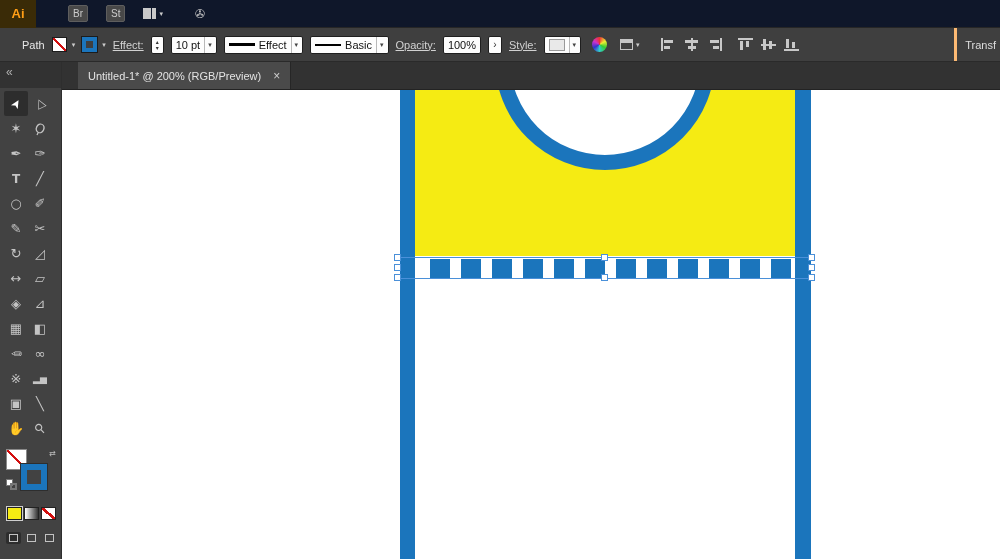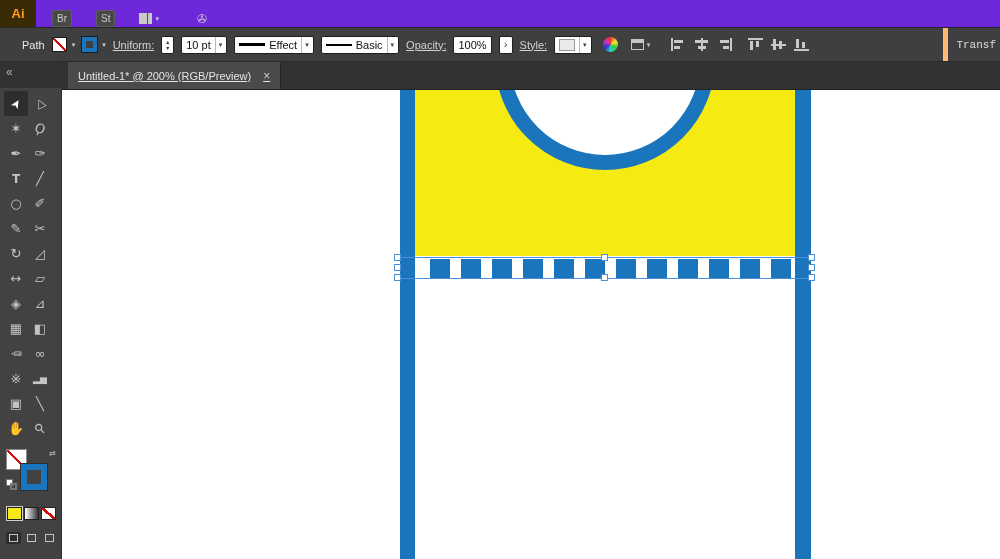--- a/index.html
+++ b/index.html
@@ -1,24 +1,24 @@
 <!DOCTYPE html>
 <html style="--blue: #1B75BC; --yellow: #F5EB13; --sel: #4A90D9;"><head>
 <meta charset="utf-8">
 <style>
   * { box-sizing: border-box; margin: 0; padding: 0; }
   html,body { width:1000px; height:559px; overflow:hidden; }
   body { background:#323232; font-family:"Liberation Sans",sans-serif; }
 
   
-  .menubar { height:28px; display:flex; align-items:flex-end; background:#6d28d9; border-bottom:1px solid #262626; }
+  .menubar { height:28px; display:flex; align-items:center; background:#0f172a; border-bottom:1px solid #262626; }
   .ai-logo { width:36px; height:28px; background:#3a2b07; color:#ff9e16; font-weight:bold; font-size:13px; display:flex; align-items:center; justify-content:center; }
   .menus { display:flex; }
   .menu-item { padding:0 10px; font-size:12px; color:#d8d8d8; line-height:27px; cursor:default; }
-  .mb-right { display:flex; align-items:center; gap:24px; margin-left:16px; }
+  .mb-right { display:flex; align-items:center; gap:18px; margin-left:32px; }
   .mini-btn { background:#484848; border:1px solid #5e5e5e; color:#ccc; font-size:10px; height:17px; padding:0 4px; border-radius:2px; }
   .arrange-doc { display:flex; align-items:center; }
   .ad-a { width:8px; height:11px; background:#c9c9c9; display:inline-block; }
   .ad-b { width:4px; height:11px; background:#c9c9c9; display:inline-block; margin-left:1px; }
   .caret { font-size:7px; color:#ccc; margin-left:3px; }
   .share { color:#c9c9c9; font-size:12px; font-family:"DejaVu Sans",sans-serif; margin-left:14px; }
 
   
   .controlbar { height:34px; background:#3f3f3f; border-bottom:1px solid #2a2a2a; display:flex; align-items:center; padding-left:22px; gap:7px; font-size:11px; color:#ccc; }
   .cb-label { color:#e8e8e8; }
@@ -40,21 +40,21 @@
   .align-group { display:flex; align-items:center; margin-left:10px; }
   .alg { width:15px; height:13px; position:relative; margin:0 4px; }
   .alg .e,.alg .b1,.alg .b2 { position:absolute; background:#c8c8c8; }
   .al-hl .e{left:0;top:0;width:2px;height:13px} .al-hl .b1{left:3px;top:2px;width:9px;height:3px} .al-hl .b2{left:3px;top:8px;width:6px;height:3px}
   .al-hc .e{left:7px;top:0;width:2px;height:13px} .al-hc .b1{left:1px;top:2px;width:13px;height:3px} .al-hc .b2{left:4px;top:8px;width:8px;height:3px}
   .al-hr .e{right:0;top:0;width:2px;height:13px} .al-hr .b1{right:3px;top:2px;width:9px;height:3px} .al-hr .b2{right:3px;top:8px;width:6px;height:3px}
   .al-vt .e{left:0;top:0;width:15px;height:2px} .al-vt .b1{left:2px;top:3px;width:3px;height:9px} .al-vt .b2{left:8px;top:3px;width:3px;height:6px}
   .al-vm .e{left:0;top:6px;width:15px;height:2px} .al-vm .b1{left:2px;top:1px;width:3px;height:11px} .al-vm .b2{left:8px;top:3px;width:3px;height:8px}
   .al-vb .e{left:0;bottom:0;width:15px;height:2px} .al-vb .b1{left:2px;bottom:3px;width:3px;height:9px} .al-vb .b2{left:8px;bottom:3px;width:3px;height:6px}
   .alg:nth-child(4){ margin-left:12px; }
-  .cb-right { margin-left:auto; height:100%; display:flex; align-items:center; padding:0 4px 0 8px; border-left:5px solid #fdba74; color:#ddd;font-family:Liberation Mono, monospace; }
+  .cb-right { margin-left:auto; height:100%; display:flex; align-items:center; padding:0 4px 0 8px; border-left:3px solid #fdba74; color:#ddd; }
 
   
   .main { display:flex; height:497px; }
   .leftcol { width:62px; background:#424242; border-right:1px solid #2e2e2e; display:flex; flex-direction:column; flex:0 0 62px; }
   .collapse { height:26px; background:#323232; color:#b0b0b0; font-size:12px; padding:3px 0 0 6px; }
   .tools { display:grid; grid-template-columns:24px 24px; margin:3px 0 0 4px; }
   .tool { width:24px; height:25px; display:flex; align-items:center; justify-content:center; color:#c4c4c4; font-size:13px; font-family:"DejaVu Sans",sans-serif; }
   .tool.active { background:#2d2d2d; color:#fff; border-radius:2px; }
   .tool .g { display:inline-block; }
   .selection-tool .g { transform:rotate(-60deg); font-size:12px; }
@@ -78,21 +78,21 @@
   .cm.color { background:var(--yellow); box-shadow:0 0 0 1px #cfcfcf; }
   .cm.grad { background:linear-gradient(90deg,#fff,#333); }
   .cm.none { background:linear-gradient(to top right,#fff 42%,#d20f0f 42%,#d20f0f 58%,#fff 58%); }
   .dmodes { display:flex; gap:3px; margin:12px 0 0 6px; }
   .dm { width:15px; height:12px; background:transparent; border:none; display:flex; align-items:center; justify-content:center; }
   .dm span { width:9px; height:8px; border:1px solid #c2c2c2; display:block; }
   .dm:first-child { background:#2d2d2d; border-radius:2px; }
 
   .rightcol { flex:1; display:flex; flex-direction:column; }
   .tabrow { height:28px; background:#323232; border-bottom:1px solid #232323; display:flex; align-items:stretch; }
-  .tab { display:flex; align-items:center; padding:0 10px; background:#4a4a4a; color:#e3e3e3; font-size:11px; margin-left:6px; border-right:1px solid #262626;text-decoration:underline; }
+  .tab { display:flex; align-items:center; padding:0 10px; background:#4a4a4a; color:#e3e3e3; font-size:11px; margin-left:16px; border-right:1px solid #262626; }
   .tab-close { color:#cfcfcf; font-size:12px; margin-left:12px; }
 
   
   .canvas { flex:1; position:relative; background:#ffffff; overflow:hidden; }
   .bar { position:absolute; top:0; height:100%; background:var(--blue); }
   .bar.left { left:338px; width:15px; }
   .bar.right { left:733px; width:16px; }
   .yellow { position:absolute; left:353px; top:0; width:380px; height:166px; background:var(--yellow); }
   .neck { position:absolute; left:433px; top:-140px; width:220px; height:220px; background:#fff; border:15px solid var(--blue); border-radius:50%; }
   .squares { position:absolute; left:368px; top:169px; height:19px; white-space:nowrap; z-index:3; }
@@ -124,21 +124,21 @@
   <div class="controlbar">
     <span class="cb-label">Path</span>
     <div class="swatch-ctl">
       <span class="sw none-sw"></span>
         <span class="caret">▾</span>
     </div>
     <div class="swatch-ctl">
       <span class="stroke-sw"></span>
         <span class="caret">▾</span>
     </div>
-    <span class="cb-link">Uniform:</span>
+    <span class="cb-link">Effect:</span>
     <div class="stepper">
         <span>▴</span>
         <span>▾</span>
       </div>
     <div class="select">
       <span>10 pt</span>
         <span class="sel-caret">▾</span>
     </div>
     <div class="select">
       <span class="line-sample"></span>

